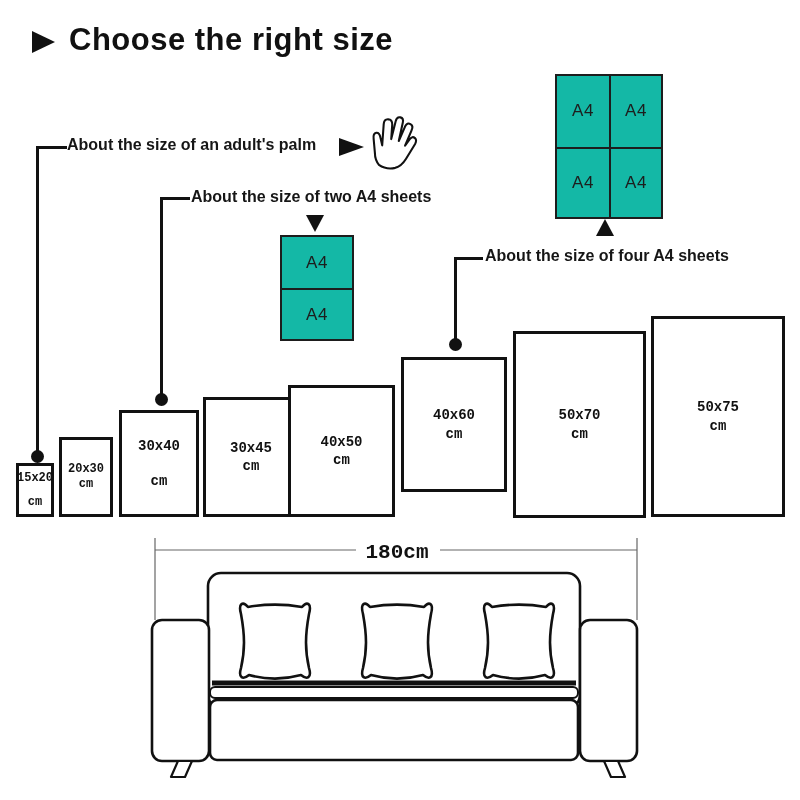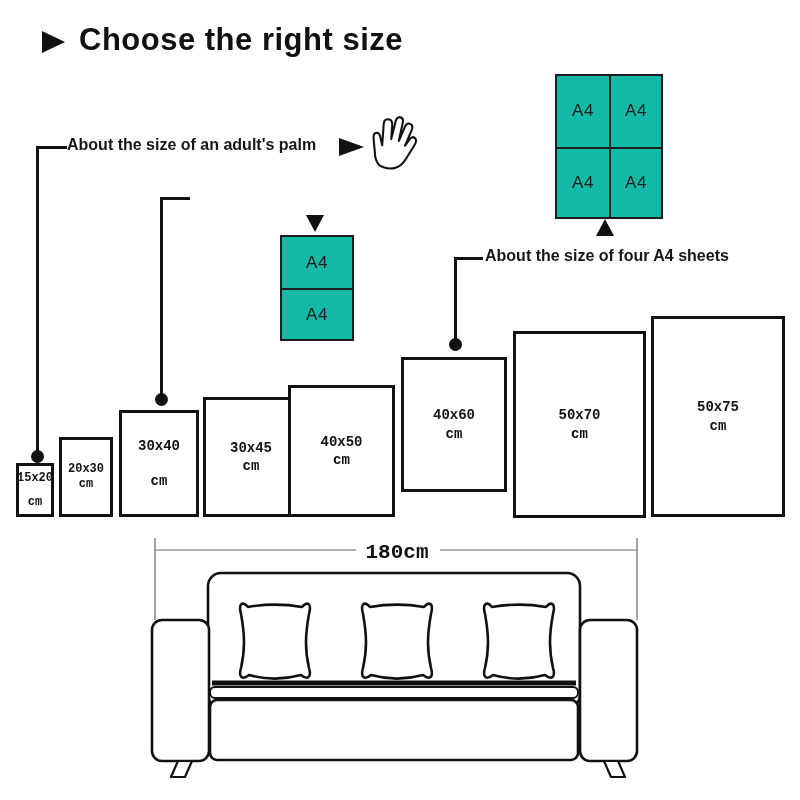--- a/index.html
+++ b/index.html
@@ -1,21 +1,21 @@
 <!DOCTYPE html>
 <html><head>
 <meta charset="utf-8">
 <style>
   html,body{margin:0;padding:0;background:#fff;}
   .stage{
     position:relative;width:800px;height:800px;background:#fff;
     font-family:"Liberation Sans",sans-serif;color:#111;overflow:hidden;
   }
   
-  .title{position:absolute;left:42px;top:22px;display:flex;align-items:center;gap:14px;}
+  .title{position:absolute;left:32px;top:22px;display:flex;align-items:center;gap:14px;}
   .title-tri{width:0;height:0;border-top:11px solid transparent;border-bottom:11px solid transparent;
     border-left:23px solid #111;margin-top:3px;}
   .title-text{font-size:31px;font-weight:700;letter-spacing:.5px;white-space:nowrap;}
   
   .anno{position:absolute;font-size:16px;font-weight:600;white-space:nowrap;color:#161616;}
   
   .conn{position:absolute;border-left:3px solid #111;border-top:3px solid #111;}
   .dot{position:absolute;width:13px;height:13px;border-radius:50%;background:#111;}
   
   .arr{position:absolute;width:0;height:0;}
@@ -55,20 +55,21 @@
   <div class="arr arr-right" style="left:339px;top:138px;"></div>
   <svg class="sofa" style="left:368px;top:114px;" width="52" height="58" viewBox="0 0 48 56">
     <path d="M 15,52 Q 10,48 8.5,42 L 4,29 Q 2,24 5,22.5 Q 8,21.5 10,26 L 13.5,33 L 10,13
              Q 9,8 13,7.2 Q 17,6.6 18,11 L 20.5,25 L 20.5,7 Q 20.5,2.5 24,2.5 Q 27.5,2.5 27.5,7
              L 28,25 L 30.5,10 Q 31.5,5.5 35,6.5 Q 38.5,7.5 37.5,12 L 35,28 L 38,20.5
              Q 39.5,17 42.5,18.5 Q 45,20 44,24 L 39,40 Q 36.5,48 31,51 Q 23,55 15,52 Z" fill="#fff" stroke="#111" stroke-width="2" stroke-linejoin="round" transform="rotate(14 24 28)"></path>
   </svg>
 
   <div class="conn" style="left:160px;top:197px;width:27px;height:203px;"></div>
   <div class="dot" style="left:155px;top:393px;"></div>
+  <div class="anno" style="left:191px;top:188px;">About the size of two A4 sheets</div>
   <div class="arr arr-down" style="left:306px;top:215px;"></div>
   <div class="a4box two-a4">
     <div class="a4cell">A4</div>
     <div class="a4cell">A4</div>
   </div>
 
   <div class="conn" style="left:454px;top:257px;width:26px;height:88px;"></div>
   <div class="dot" style="left:449px;top:338px;"></div>
   <div class="anno" style="left:485px;top:247px;">About the size of four A4 sheets</div>
   <div class="arr arr-up" style="left:596px;top:219px;"></div>

